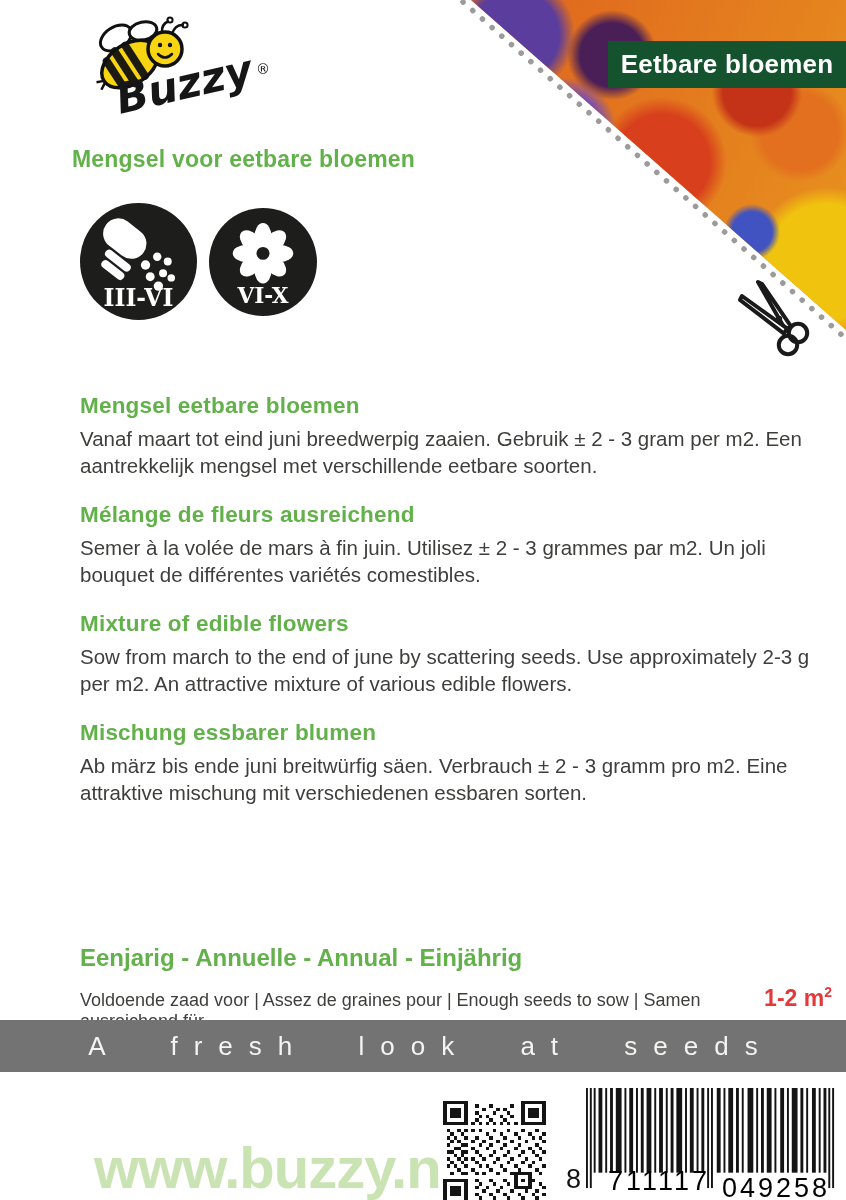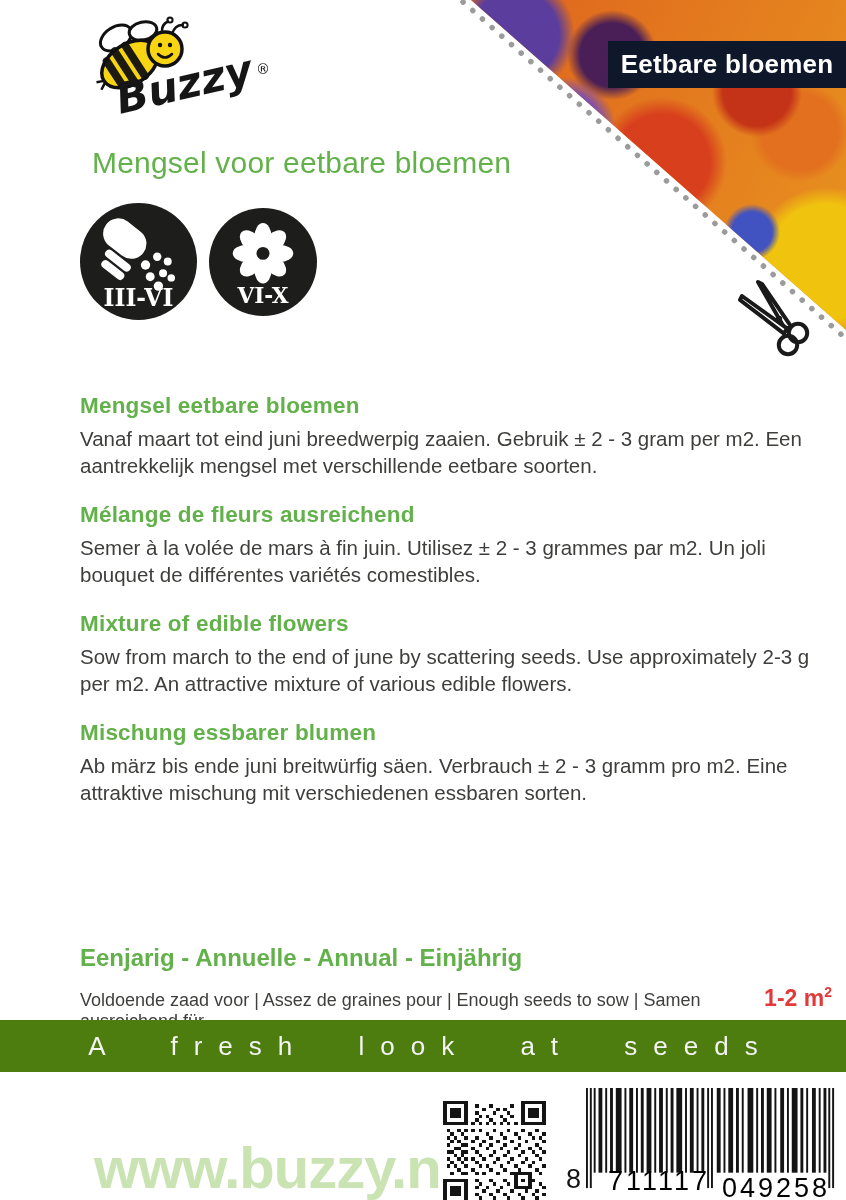--- a/index.html
+++ b/index.html
@@ -25,29 +25,29 @@
       radial-gradient(circle 45px at 757px 92px,#c43318 0 34px,rgba(196,51,24,0) 45px),
       radial-gradient(circle 50px at 800px 132px,#e2701f 0 38px,rgba(226,112,31,0) 50px),
       radial-gradient(circle 65px at 662px 162px,#d8401d 0 48px,rgba(216,64,29,0) 65px),
       linear-gradient(115deg,#d4561e 0%,#e06a1e 55%,#e8941f 100%);
   }
   .cut-line-svg{position:absolute;left:0;top:0;pointer-events:none;}
   .scissors-svg{position:absolute;left:736px;top:278px;}
   
   .badge{
     position:absolute;left:608px;top:41px;right:0;height:47px;
-    background:#0f172a;display:flex;align-items:center;justify-content:center;
+    background:#14532d;display:flex;align-items:center;justify-content:center;
     color:#ffffff;font-weight:bold;font-size:26px;letter-spacing:.2px;
   }
   
   .logo{position:absolute;left:68px;top:12px;width:210px;height:115px;}
   
   .title{
-    position:absolute;left:92px;top:146px;width:700px;
-    color:#63b14a;font-size:30px;font-weight:normal;letter-spacing:.2px;
+    position:absolute;left:72px;top:146px;width:700px;
+    color:#63b14a;font-size:23px;font-weight:bold;letter-spacing:.2px;
   }
   
   .picto{position:absolute;}
   .picto-sow{left:80px;top:203px;width:117px;height:117px;}
   .picto-flower{left:209px;top:208px;width:108px;height:108px;}
   
   .section{position:absolute;left:80px;width:735px;margin-top:43px;}
   .section h3{
     margin:0 0 6px 0;color:#63b14a;font-size:22.5px;font-weight:bold;letter-spacing:.2px;
   }
@@ -61,21 +61,21 @@
   .seeds-row{
     position:absolute;left:80px;top:984px;width:752px;
     display:flex;align-items:baseline;justify-content:space-between;
   }
   .seeds-label{font-size:18px;color:#3e3e3c;}
   .seeds-area{font-size:23px;font-weight:bold;color:#e23a3b;white-space:nowrap;}
   .seeds-area sup{font-size:14px;}
   
   .tagline-bar{
     position:absolute;left:0;top:1020px;width:846px;height:52px;
-    background:#4d7c0f;display:flex;align-items:center;justify-content:center;
+    background:#737373;display:flex;align-items:center;justify-content:center;
   }
   .tagline-text{
     color:#f4f4f2;font-size:26px;letter-spacing:16px;word-spacing:27px;
     white-space:nowrap;margin-left:16px;
   }
   
   .addr{position:absolute;left:80px;width:380px;font-size:18px;color:#3e3e3c;}
   .addr-1{top:1088px;} .addr-2{top:1116px;}
   .website{
     position:absolute;left:60px;top:1134px;

